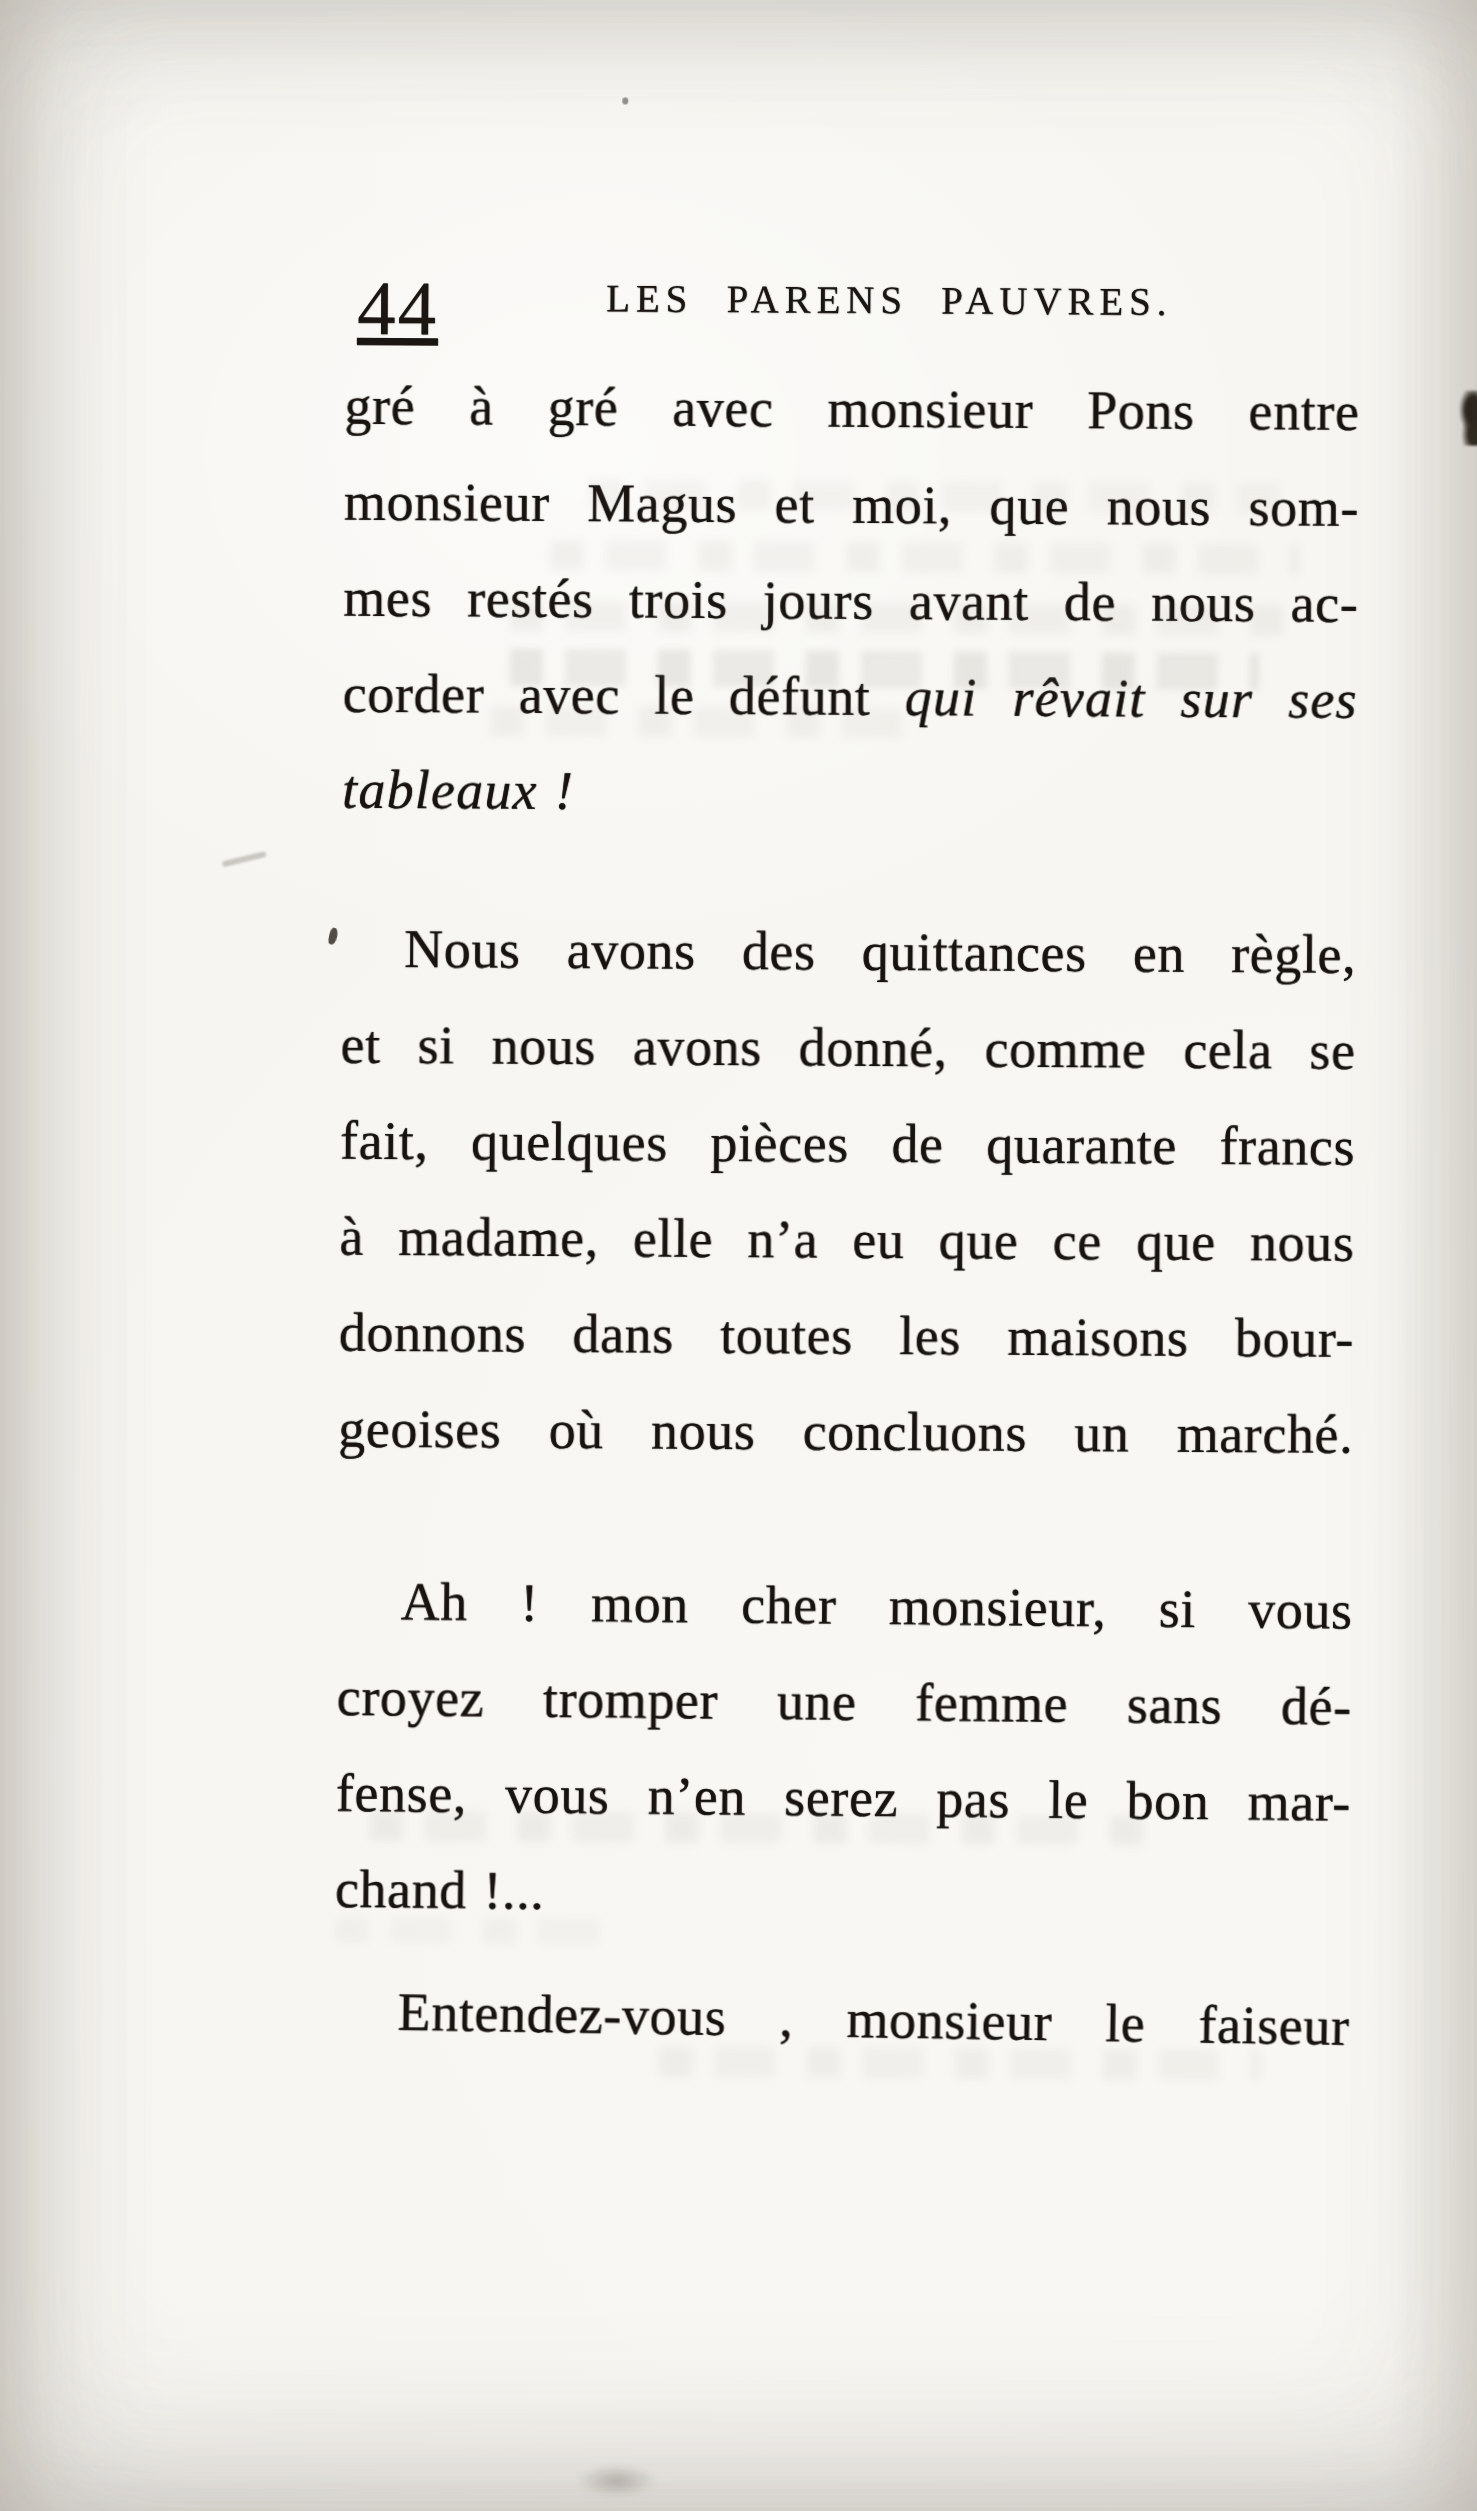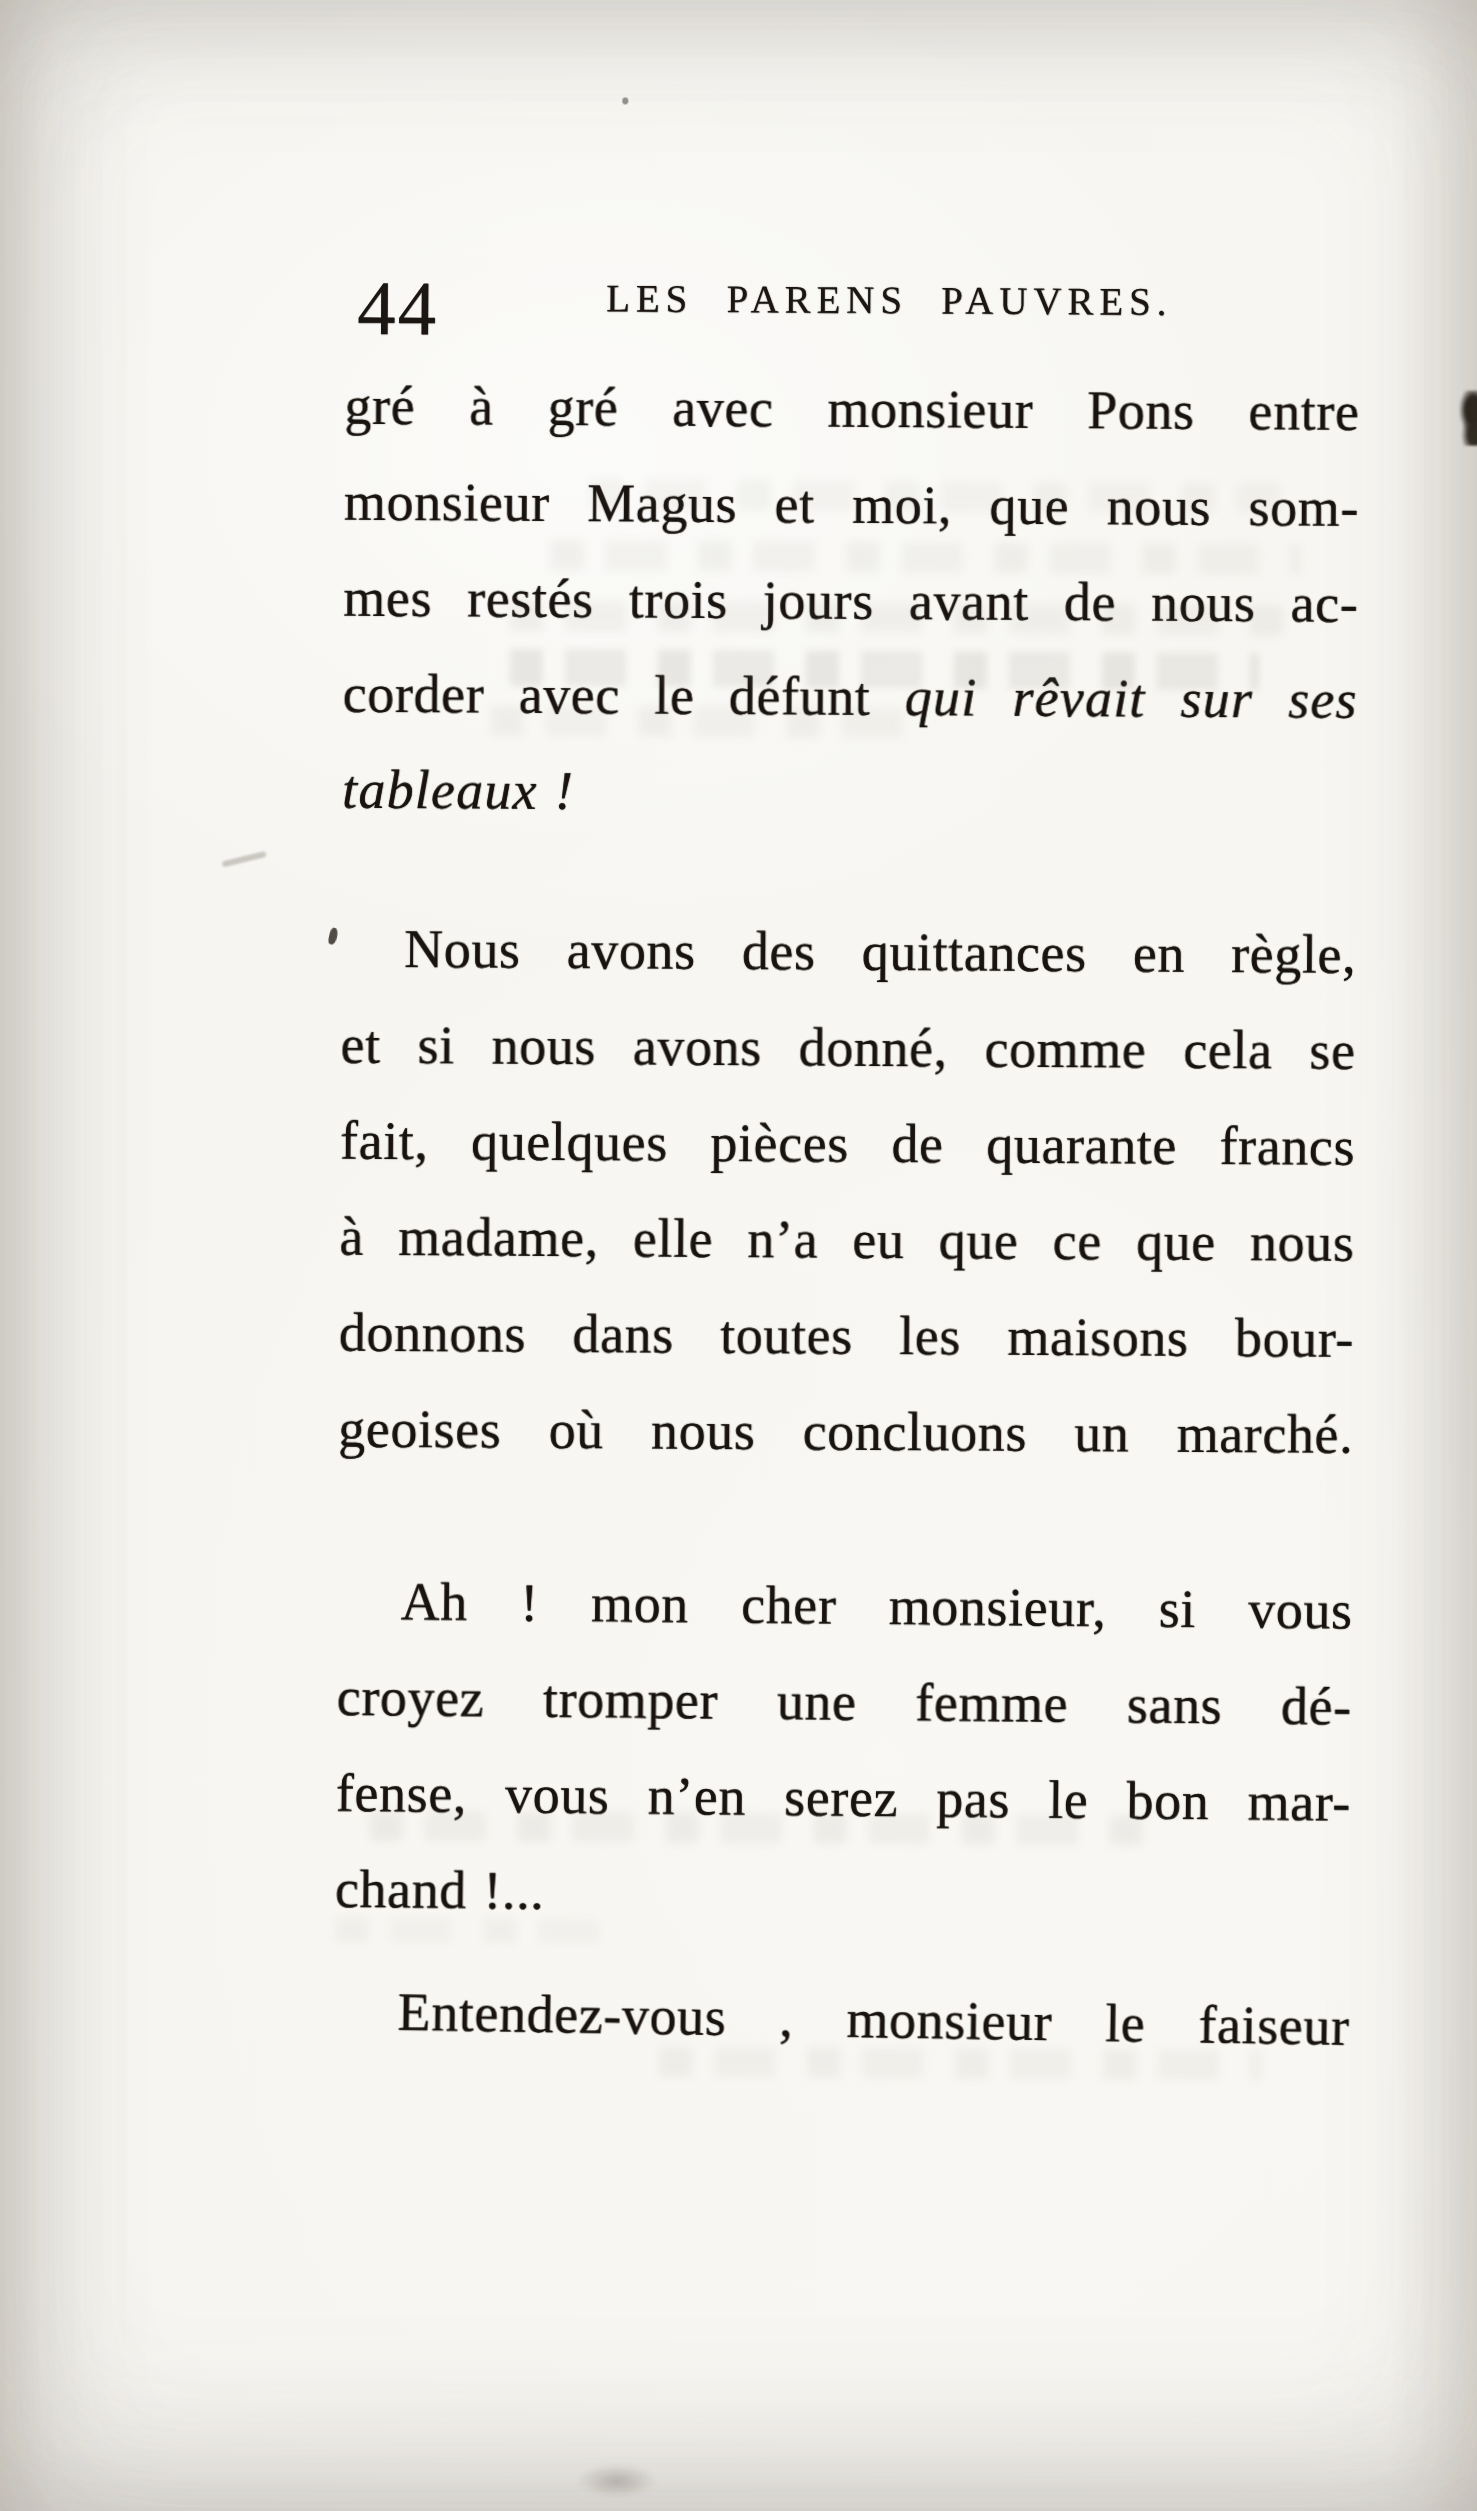--- a/index.html
+++ b/index.html
@@ -32,20 +32,21 @@
     position:absolute;inset:0;
     transform:rotate(0.35deg);
     transform-origin:709px 315px;
     color:#1b1612;
   }
   .page-number{
     position:absolute;left:357px;top:272px;
     font-size:77px;line-height:1;
     letter-spacing:2px;
     text-shadow:0.4px 0.5px 0.9px rgba(27,22,18,0.8);
+    text-decoration:underline;
   }
   .running-title{
     position:absolute;left:606px;top:279px;
     font-size:39px;line-height:1;
     letter-spacing:5.9px;word-spacing:17.7px;
     text-shadow:0.4px 0.5px 1px rgba(27,22,18,0.75), 0 0 2px rgba(27,22,18,0.2);
   }
   .text-block{
     position:absolute;inset:0;
     filter:blur(0.3px) contrast(1.03);

